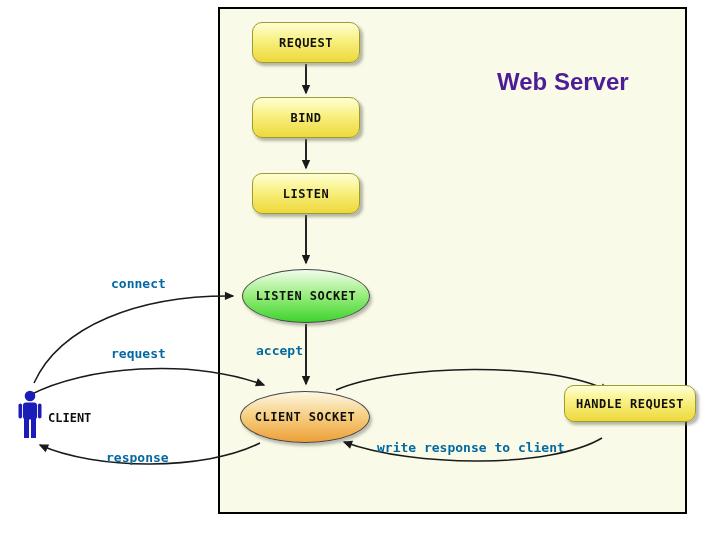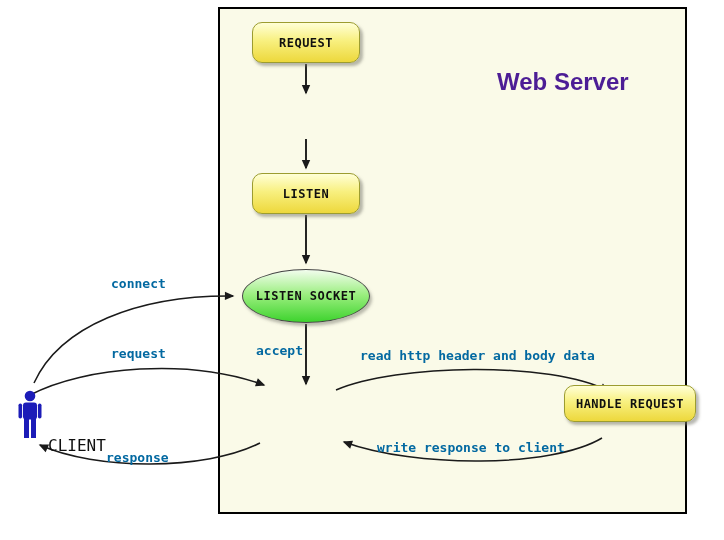--- a/index.html
+++ b/index.html
@@ -97,25 +97,24 @@
   }
   .lbl-connect  { left: 111px; top: 276px; }
   .lbl-request  { left: 111px; top: 346px; }
   .lbl-accept   { left: 256px; top: 343px; }
   .lbl-read     { left: 360px; top: 348px; }
   .lbl-write    { left: 377px; top: 440px; }
   .lbl-response { left: 106px; top: 450px; }
   .lbl-client {
     position: absolute;
     left: 48px; top: 411px;
-    font-weight: normal;
-    font-size: 16px;
+    font-weight: bold;
+    font-size: 12px;
     color: #101010;
     white-space: nowrap;
-    margin-top: 25px;
   }
   .arrow-path {
     fill: none;
     stroke: #1a1a1a;
     stroke-width: 1.5px;
   }
   .arrow-straight {
     fill: none;
     stroke: #1a1a1a;
     stroke-width: 1.9px;
@@ -152,27 +151,28 @@
       <circle cx="30" cy="396" r="5.3"></circle>
       <rect x="23" y="402.5" width="14" height="17" rx="3"></rect>
       <rect x="18.5" y="403.5" width="3.6" height="15" rx="1.8"></rect>
       <rect x="37.9" y="403.5" width="3.6" height="15" rx="1.8"></rect>
       <rect x="24" y="417" width="5" height="21"></rect>
       <rect x="31" y="417" width="5" height="21"></rect>
     </g>
   </svg>
 
   <div class="pbox node-socket">REQUEST</div>
+  <div class="pbox node-bind">BIND</div>
   <div class="pbox node-listen">LISTEN</div>
   <div class="pbox node-handle-request">HANDLE REQUEST</div>
 
   <div class="ellipse node-listen-socket">LISTEN SOCKET</div>
+  <div class="ellipse node-client-socket">CLIENT SOCKET</div>
 
   <span class="edge-label lbl-connect">connect</span>
   <span class="edge-label lbl-request">request</span>
   <span class="edge-label lbl-accept">accept</span>
-  <span class="edge-label lbl-read">read http header and body data</span>
   <span class="edge-label lbl-write">write response to client</span>
   <span class="edge-label lbl-response">response</span>
 
   <span class="lbl-client">CLIENT</span>
 
 </div>
 
 </body></html>

